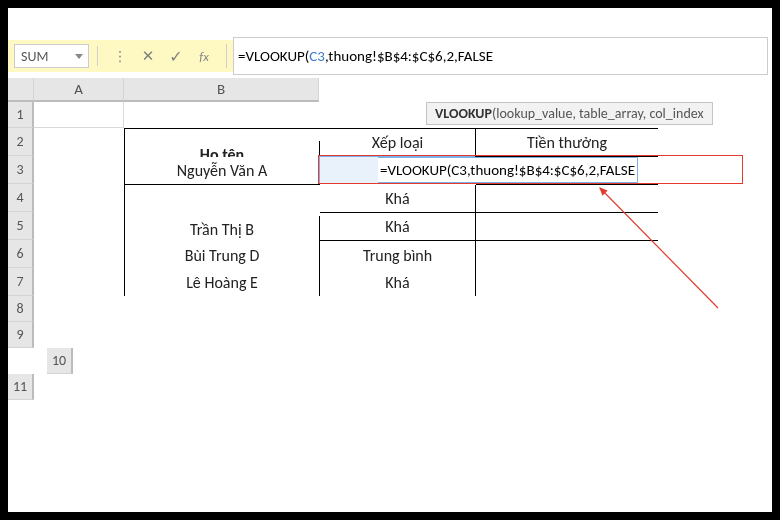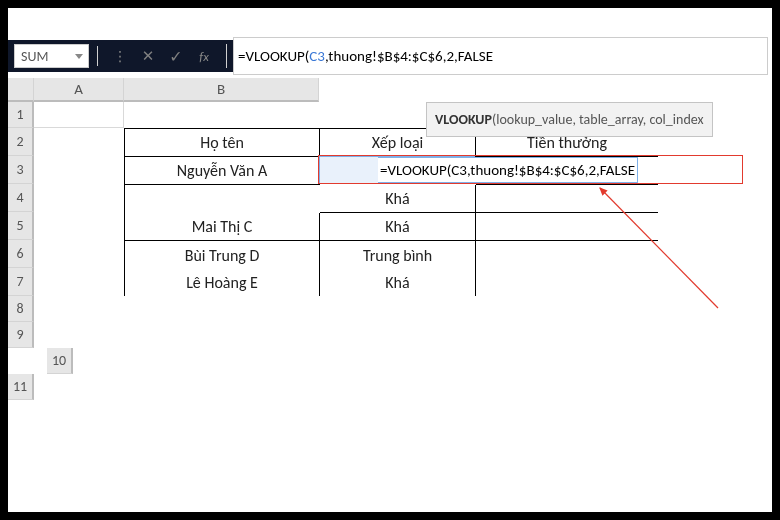--- a/index.html
+++ b/index.html
@@ -1,20 +1,20 @@
 <!DOCTYPE html>
 <html><head>
 <meta charset="utf-8">
 <style>
   * { box-sizing: border-box; margin: 0; padding: 0; }
   html, body { width: 780px; height: 520px; font-family: Calibri, Arial, sans-serif; background: #fff; overflow: hidden; }
   .outer { width: 780px; height: 520px; border: 8px solid #000; background: #fff; position: relative; }
   .inner { position: absolute; top: 28px; left: 0; right: 4px; bottom: 18px; background: #fff; }
   
-  .formula-bar { display: flex; align-items: center; height: 32px; background: #0f172a; border-bottom: none; margin-top: 4px; }
+  .formula-bar { display: flex; align-items: center; height: 32px; background: #fef9c3; border-bottom: none; margin-top: 4px; }
   .name-box { width: 75px; height: 24px; background: #fff; border: 1px solid #ccc; position: relative; display: flex; align-items: center; padding-left: 6px; font-size: 14px; color: #555; margin-left: 6px; }
   .name-caret { position: absolute; right: 5px; top: 9px; width: 0; height: 0; border-left: 4px solid transparent; border-right: 4px solid transparent; border-top: 5px solid #888; }
   .fb-sep { width: 1px; height: 20px; background: #d0d0d0; margin: 0 8px; }
   .fb-icon { width: 20px; height: 24px; display: flex; align-items: center; justify-content: center; font-size: 14px; color: #888; margin: 0 4px; }
   .fb-icon.cancel { color: #808080; font-size: 15px; }
   .fb-icon.confirm { color: #808080; font-size: 16px; }
   .fb-icon.fx { color: #888; font-style: italic; font-size: 13px; }
   .fb-sep2 { width: 1px; height: 24px; background: #d0d0d0; margin: 0 6px 0 8px; }
   .formula-input { flex: 1; height: 24px; background: #fff; border: 1px solid #ccc; font-size: 15px; padding: 18px 4px; display: flex; align-items: center; white-space: nowrap; overflow: hidden; }
   .ref-c3 { color: #3a78d6; }
@@ -22,21 +22,21 @@
   .sheet { position: relative; }
   .corner { position: absolute; left: 0; top: 0; width: 26px; height: 24px; background: #e6e6e6; border-right: 1px solid #d4d4d4; border-bottom: 2px solid #bcbcbc; }
   .colhead { position: absolute; top: 0; height: 24px; background: #e6e6e6; border-right: 1px solid #d4d4d4; border-bottom: 2px solid #bcbcbc; display: flex; align-items: center; justify-content: center; font-size: 15px; color: #555; }
   .rowhead { position: absolute; left: 0; width: 26px; height: 26px; background: #e6e6e6; border-right: 2px solid #bcbcbc; border-bottom: 1px solid #d4d4d4; display: flex; align-items: center; justify-content: center; font-size: 14px; color: #555; }
   .cell { position: absolute; height: 28px; border-right: 1px solid #d9d9d9; border-bottom: 1px solid #d9d9d9; display: flex; align-items: center; justify-content: center; font-size: 15px; color: #333; padding: 0 4px; }
   
   .tbl { position: absolute; border: 1.5px solid #000; }
   .tbl .tcell { position: absolute; border-right: 1.5px solid #000; border-bottom: 1.5px solid #000; display: flex; align-items: center; justify-content: center; font-size: 16px; color: #222; background: #fff; }
   .tbl .thead { font-weight: 400; }
   
-  .tooltip { position: absolute; background: #f2f2f2; border: 1px solid #c4c4c4; font-size: 14px; color: #555; padding: 8px 8px; white-space: nowrap; }
+  .tooltip { position: absolute; background: #f2f2f2; border: 1px solid #c4c4c4; font-size: 14px; color: #555; padding: 2px 8px; white-space: nowrap; }
   .tooltip b { font-weight: bold; color: #333; }
   
   .red-box { position: absolute; border: 1.5px solid #e23a2e; background: transparent; pointer-events: none; }
   .c3-edit { position: absolute; border: 1px solid #7eb0e8; background: #e9f1fb; display: flex; align-items: center; padding-left: 4px; }
   .c3-overflow { position: absolute; background: #fff; border: 1px solid #7eb0e8; border-left: none; display: flex; align-items: center; font-size: 15px; padding: 0 2px; white-space: nowrap; }
   .arrow-svg { position: absolute; pointer-events: none; }
 </style>
 </head>
 <body>
 
@@ -101,21 +101,21 @@
           <span>10</span>
         </div>
       <div class="rowhead" style="top:296px; height:26px;">
           <span>11</span>
         </div>
 
       <div class="cell" style="left:26px; top:24px; width:90px; height:26px;"></div>
 
       <div class="tbl" style="left:116px; top:50px; width:534px; height:168px;">
 
-        <div class="tcell thead" style="left:0; top:0; width:195px; height:28px;">
+        <div class="tcell thead" style="left:0; top:12px; width:195px; height:28px;font-weight:bold;">
             <span>Họ tên</span>
           </div>
         <div class="tcell thead" style="left:195px; top:0; width:156px; height:28px;">
             <span>Xếp loại</span>
           </div>
         <div class="tcell" style="left:0; top:28px; width:195px; height:28px;">
             <span>Nguyễn Văn A</span>
           </div>
 
         <div class="tcell thead" style="left:351px; top:0; width:182px; height:28px; border-right:none;">
@@ -124,23 +124,20 @@
         <div class="tcell" style="left:351px; top:28px; width:182px; height:28px; border-right:none;"></div>
 
         <div class="tcell" style="left:0; top:56px; width:195px; height:28px;margin-top:31px;">
             <span>Trần Thị B</span>
           </div>
         <div class="tcell" style="left:195px; top:56px; width:156px; height:28px;">
             <span>Khá</span>
           </div>
         <div class="tcell" style="left:351px; top:56px; width:182px; height:28px; border-right:none;"></div>
 
-        <div class="tcell" style="left:0; top:84px; width:195px; height:28px;">
-            <span>Mai Thị C</span>
-          </div>
         <div class="tcell" style="left:195px; top:84px; width:156px; height:28px;">
             <span>Khá</span>
           </div>
         <div class="tcell" style="left:351px; top:84px; width:182px; height:28px; border-right:none;"></div>
 
         <div class="tcell" style="left:195px; top:112px; width:156px; height:28px; border-bottom:none;">
             <span>Trung bình</span>
           </div>
         <div class="tcell" style="left:0; top:112px; width:195px; height:28px; border-bottom:none;">
             <span>Bùi Trung D</span>

